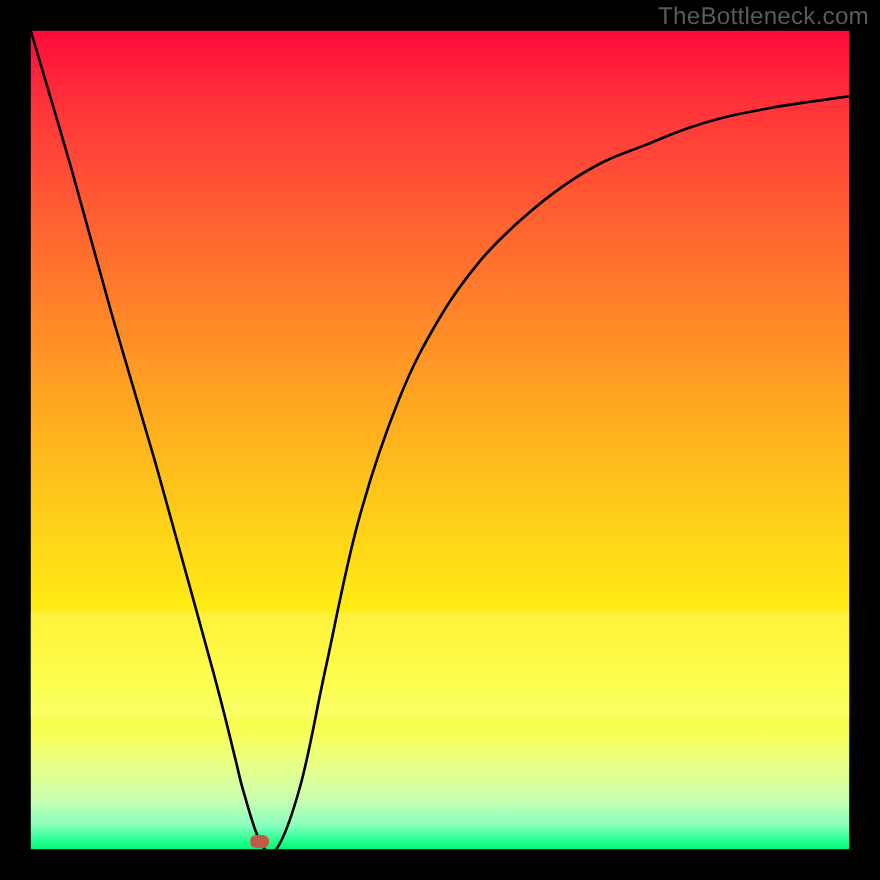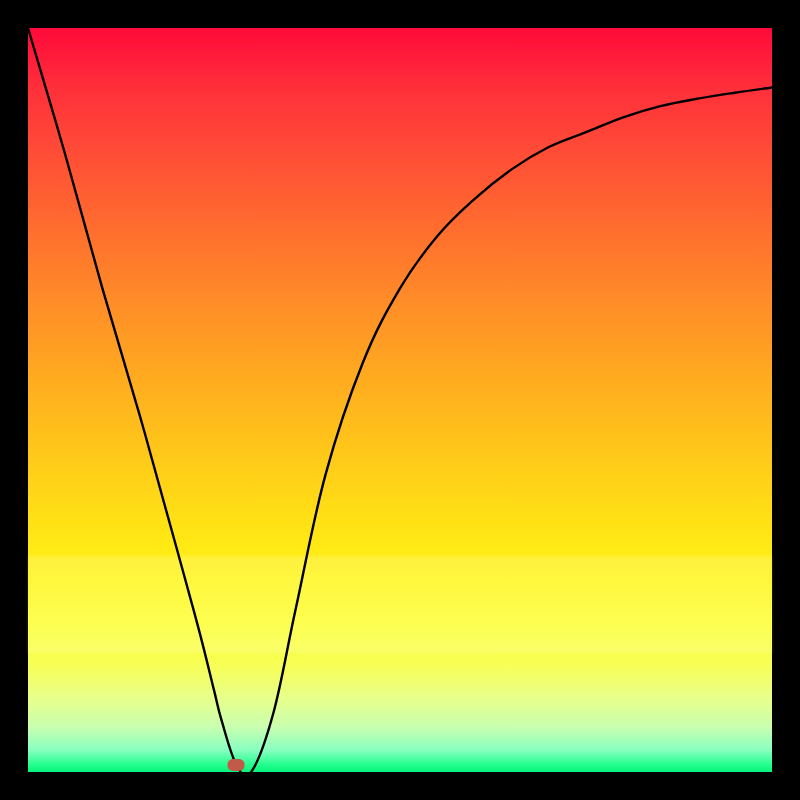--- a/index.html
+++ b/index.html
@@ -76,20 +76,21 @@
     height: 12px;
     border-radius: 6px / 5px;
     background: #c25a4a;
     transform: translate(-50%, -50%);
   }
 </style>
 </head>
 <body>
 
 <div class="frame">
+  <div class="watermark">TheBottleneck.com</div>
 
   <div class="plot-area">
     <div class="wash-band"></div>
 
     <svg class="curve" viewBox="0 0 744 744" preserveAspectRatio="none">
       <path id="curve-path" d="M 0 0 C 6.696000000000001 22.7664, 23.808 79.60800000000003, 37.2 126.48000000000002 C 50.592000000000006 173.352, 61.00800000000001 213.528, 74.4 260.4 C 87.792 307.272, 98.208 340.008, 111.6 386.88 C 124.99199999999999 433.752, 138.0864 481.9632, 148.8 520.8 C 159.51360000000003 559.6368, 164.424 577.1952, 171.12 602.64 C 177.816 628.0848, 181.9824 646.0896, 186 662.16 C 190.0176 678.2303999999999, 189.42239999999998 678.528, 193.44 691.92 C 197.4576 705.3119999999999, 202.96320000000003 727.1855999999999, 208.32000000000002 736.56 C 213.67680000000001 745.9344, 216.504 753.3744, 223.2 744 C 229.896 734.6256, 237.4848 713.9424, 245.52 684.48 C 253.5552 655.0176, 258.4656 623.1744, 267.84 580.3199999999999 C 277.21439999999996 537.4655999999999, 285.54720000000003 490.5936, 297.6 446.4 C 309.6528 402.2064, 321.408 368.28, 334.8 334.79999999999995 C 348.192 301.31999999999994, 358.608 283.16639999999995, 372 260.4 C 385.392 237.6336, 395.80800000000005 224.39040000000006, 409.20000000000005 208.32000000000005 C 422.59200000000004 192.24960000000004, 433.008 183.17280000000002, 446.4 171.12 C 459.792 159.06719999999999, 470.208 150.7344, 483.6 141.36 C 496.992 131.98560000000003, 507.40799999999996 125.73600000000009, 520.8 119.04000000000008 C 534.192 112.34400000000007, 544.608 109.51679999999999, 558 104.15999999999997 C 571.392 98.80319999999995, 581.808 93.96719999999996, 595.2 89.27999999999997 C 608.5920000000001 84.59279999999998, 619.008 81.468, 632.4 78.12 C 645.7919999999999 74.772, 656.2080000000001 73.09055999999994, 669.6 70.67999999999995 C 682.992 68.26943999999996, 693.4079999999999 66.73680000000006, 706.8 64.72800000000007 C 720.192 62.71920000000007, 737.304 60.45744, 744 59.51999999999998" fill="none" stroke="#000" stroke-width="2.4" stroke-linejoin="round" stroke-linecap="round"></path>
     </svg>
 
     <div id="marker" class="marker" style="left: 208.32px; top: 736.56px;"></div>
   </div>

